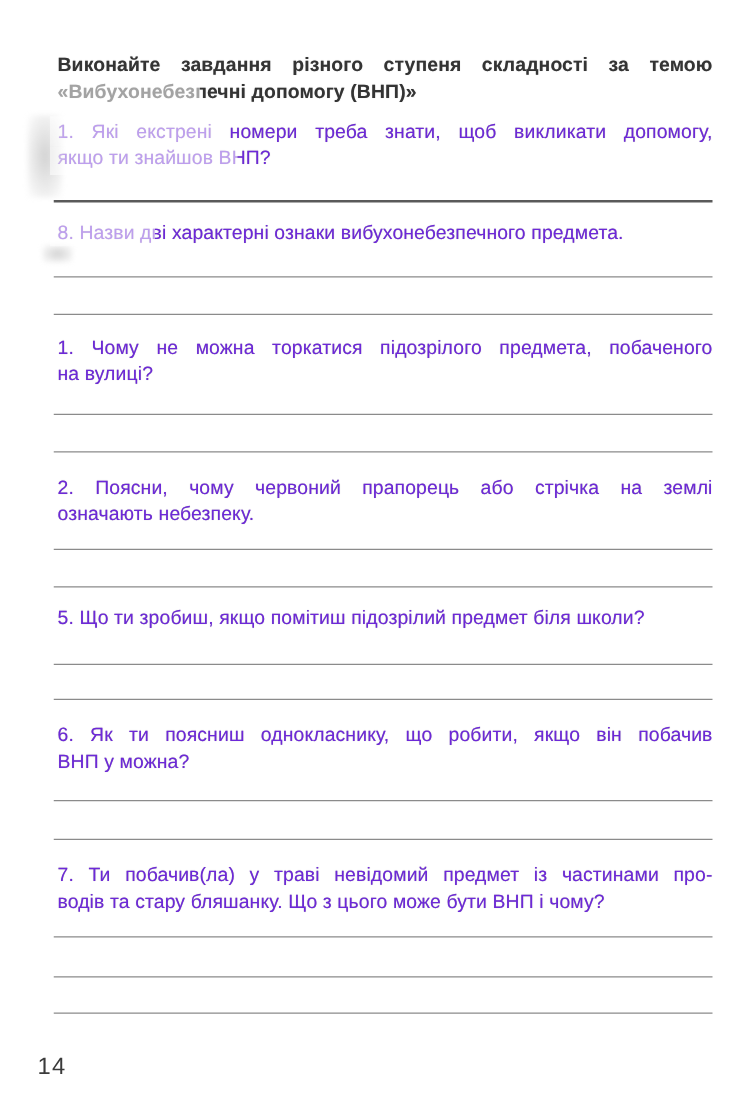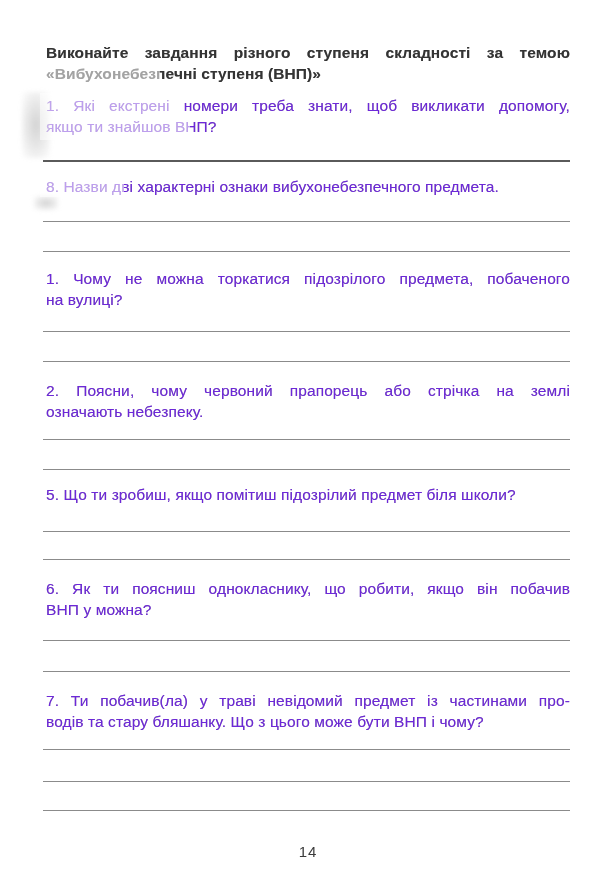--- a/index.html
+++ b/index.html
@@ -40,24 +40,23 @@
     left: 43px;
     width: 527px;
     height: 0;
     border-top: 1.4px solid #8b8b8b;
   }
   .aline.dark {
     border-top: 2px solid #5a5a5a;
   }
   .pagenum {
     position: absolute;
-    left: 46px;
+    left: 30px;
     width: 524px;
-    text-align: center;
-    font-size: 15px;
+    font-size: 19px;
     letter-spacing: 1px;
     color: #3b3b3b;
   }
   
   .fade {
     position: absolute;
     background: rgba(255,255,255,0.55);
     pointer-events: none;
   }
   .smudge {
@@ -67,21 +66,21 @@
     pointer-events: none;
   }
 </style>
 </head>
 <body>
 
 <div class="page">
 
   <div class="block header" style="top:42px">
     <div class="tl j">Виконайте завдання різного ступеня складності за темою</div>
-    <div class="tl">«Вибухонебезпечні ступеня (ВНП)»</div>
+    <div class="tl">«Вибухонебезпечні допомогу (ВНП)»</div>
   </div>
 
   <div class="block" style="top:95px">
     <div class="ql j">1. Які екстрені номери треба знати, щоб викликати допомогу,</div>
     <div class="ql">якщо ти знайшов ВНП?</div>
   </div>
   <div class="aline dark" style="top:160px"></div>
 
   <div class="block" style="top:176px">
     <div class="ql">8. Назви дві характерні ознаки вибухонебезпечного предмета.</div>

